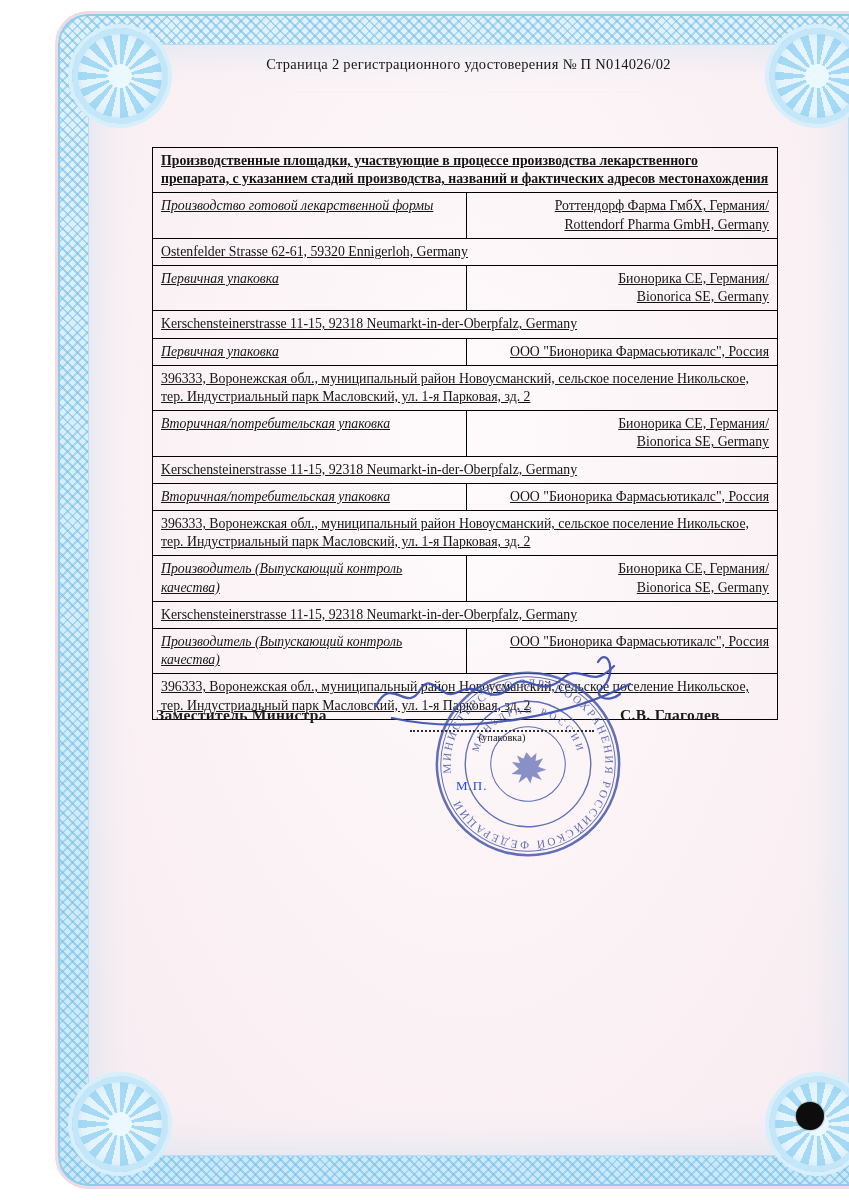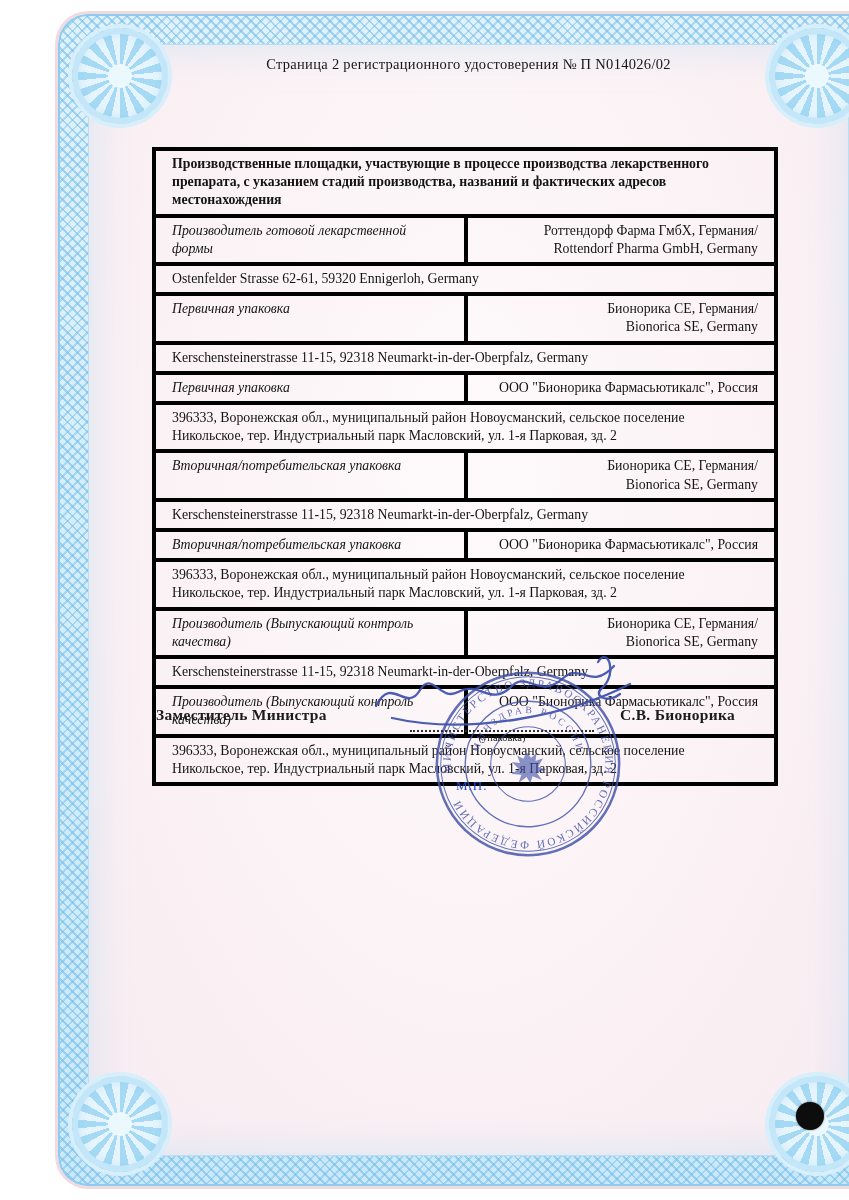--- a/index.html
+++ b/index.html
@@ -42,22 +42,23 @@
   .header{
     position:absolute;top:56px;left:0;right:0;text-align:center;
     font-size:14.5px;letter-spacing:.3px;color:#161616;
   }
   table.sites{
     position:absolute;left:108px;top:147px;width:626px;
     border-collapse:collapse;table-layout:fixed;
     font-size:13.8px;line-height:1.32;color:#141414;
   }
   table.sites td{
-    border:4px solid #000000;padding:4px 16px;vertical-align:top;
+    border:1px solid #000000;padding:4px 8px;vertical-align:top;
     background:rgba(255,255,255,.06);
+    text-decoration:underline;
   }
   td.title{font-weight:700;font-style:normal;}
   td.lbl{font-style:italic;}
   td.val{white-space:pre-line;text-align:right;}
   td.full{white-space:pre-line;}
   .sig-left{
     position:absolute;left:112px;top:706px;font-weight:700;font-size:15.5px;letter-spacing:.3px;
   }
   .sig-right{
     position:absolute;left:576px;top:706px;font-weight:700;font-size:15.5px;letter-spacing:.3px;
@@ -94,21 +95,21 @@
   <table class="sites">
     <colgroup>
         <col style="width:50.2%">
         <col>
       </colgroup>
     <tbody>
         <tr>
       <td colspan="2" class="title">Производственные площадки, участвующие в процессе производства лекарственного препарата, с указанием стадий производства, названий и фактических адресов местонахождения</td>
     </tr>
     <tr>
-      <td class="lbl">Производитель готовой лекарственной формы</td>
+      <td class="lbl">Производство готовой лекарственной формы</td>
       <td class="val">Роттендорф Фарма ГмбХ, Германия/
 Rottendorf Pharma GmbH, Germany</td>
     </tr>
     <tr>
       <td colspan="2" class="full">Ostenfelder Strasse 62-61, 59320 Ennigerloh, Germany</td>
     </tr>
     <tr>
       <td class="lbl">Первичная упаковка</td>
       <td class="val">Бионорика СЕ, Германия/
 Bionorica SE, Germany</td>
@@ -182,18 +183,18 @@
       <textPath href="#ringPath2" startOffset="18">МИНЗДРАВ РОССИИ</textPath>
     </text>
     <g fill="#4152a8" opacity=".75" transform="translate(100,104)">
       <path d="M0,-16 L4,-10 L10,-14 L8,-6 L16,-8 L10,0 L18,4 L8,6 L12,14 L3,9 L0,16 L-3,9 L-12,14 L-8,6 L-18,4 L-10,0 L-16,-8 L-8,-6 L-10,-14 L-4,-10 Z"></path>
     </g>
   </svg>
 
   <div class="sig-line"></div>
   <div class="sig-left">Заместитель Министра</div>
   <div class="sig-caption">(упаковка)</div>
-  <div class="sig-right">С.В. Бионорика</div>
+  <div class="sig-right">С.В. Глаголев</div>
   <div class="mp-mark">М.П.</div>
 
   <div class="punch-dot"></div>
 
 </div>
 
 </body></html>

